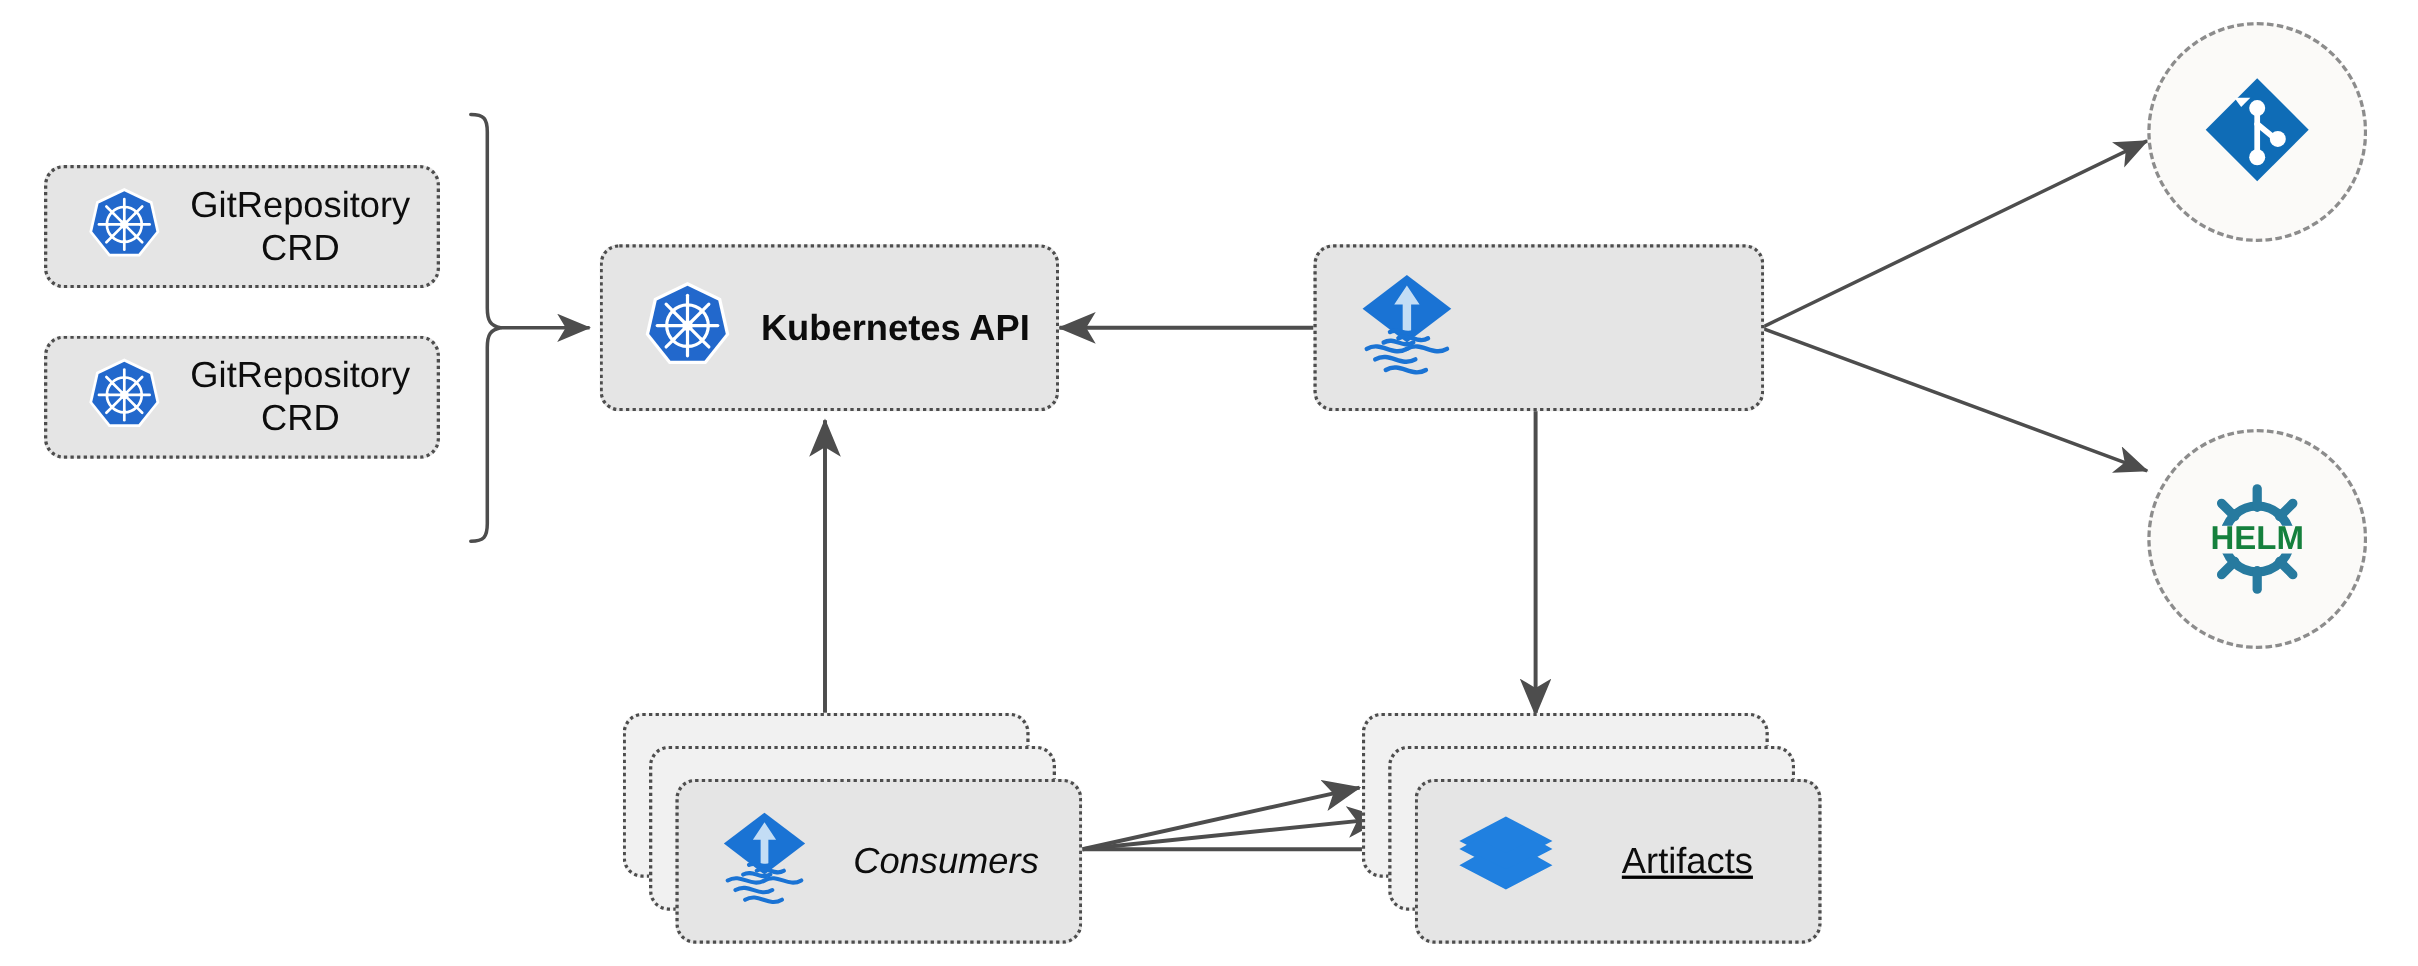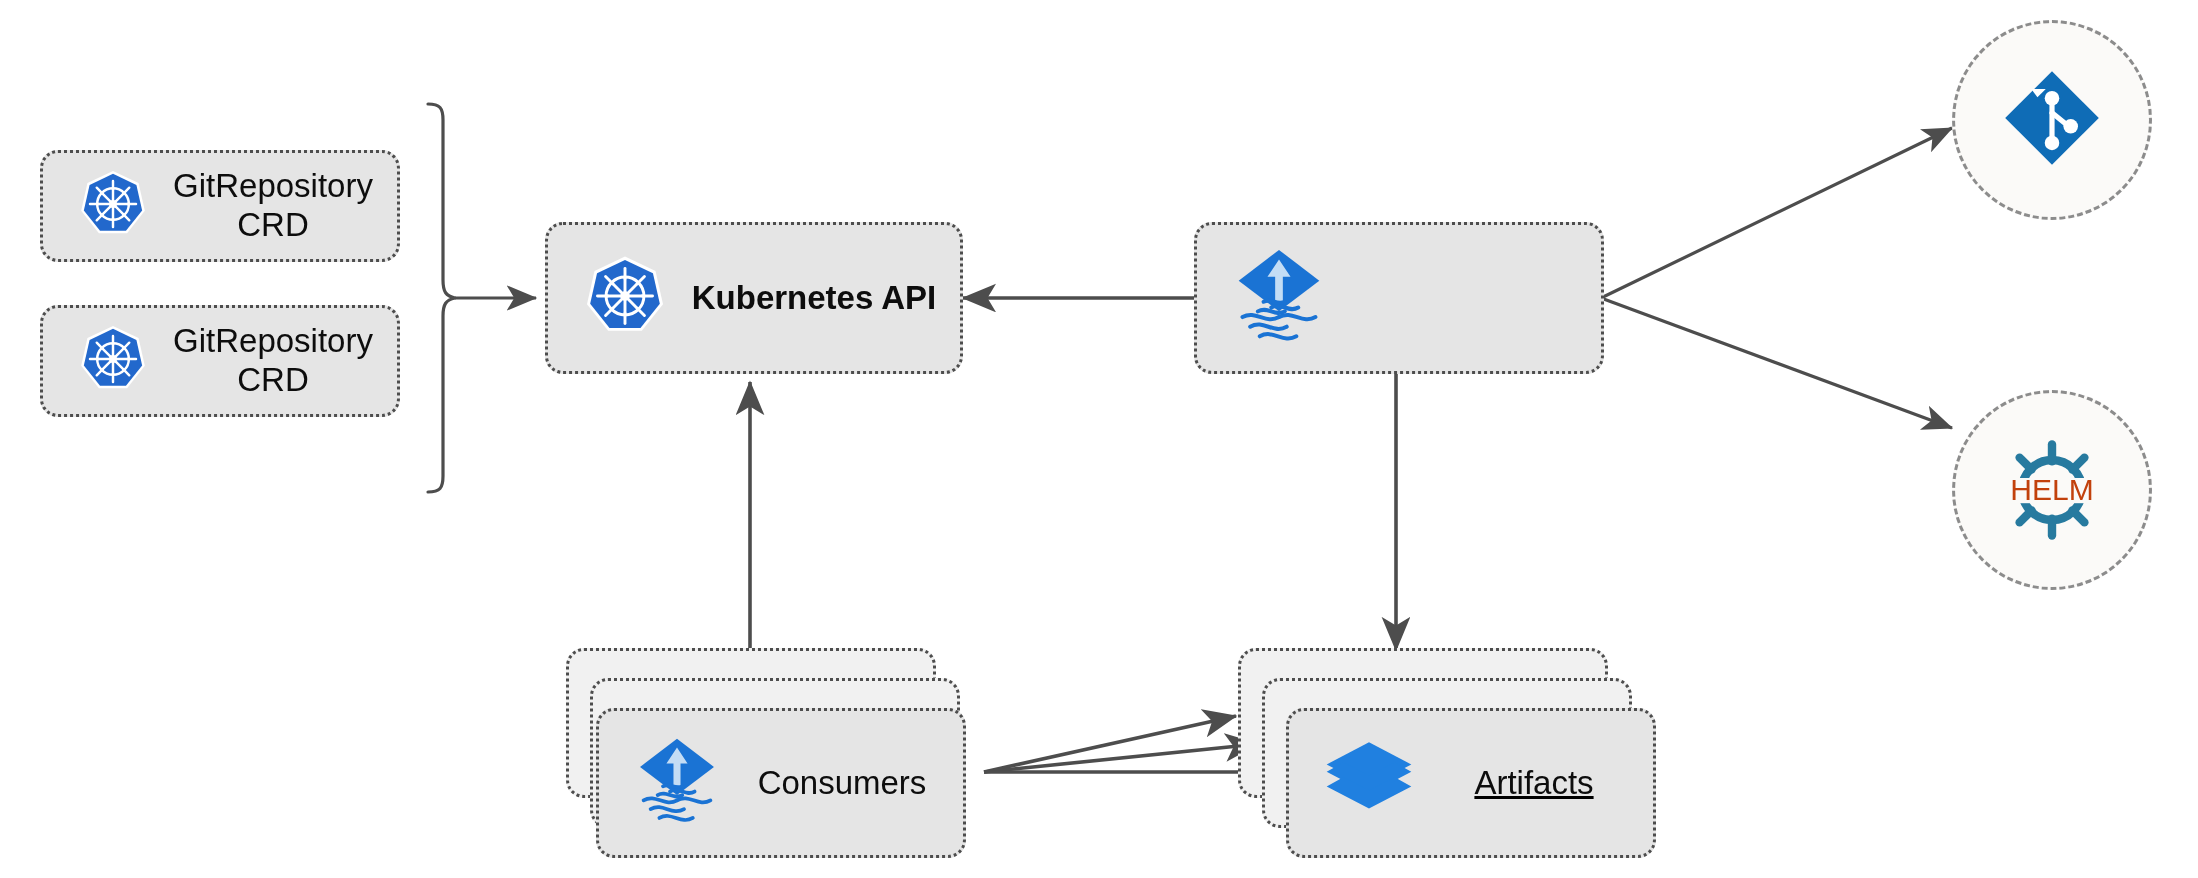--- a/index.html
+++ b/index.html
@@ -233,21 +233,21 @@
             <path d="M34,60 C42,56 48,64 56,60"></path>
           </g>
         </svg>
       </span>
     </div>
   </div>
 
   <div class="stack-wrap" style="left:566px; top:648px;">
     <div class="node ghost" style="left:0px; top:0px; width:370px; height:150px;"></div>
     <div class="node ghost" style="left:24px; top:30px; width:370px; height:150px;"></div>
-    <div class="node" style="left:30px; top:60px; width:370px; height:150px;">
+    <div class="node" style="left:48px; top:60px; width:370px; height:150px;font-style:italic;">
       <div class="node-inner">
         <span class="node-icon">
           <svg width="88" height="96" viewBox="0 0 100 108">
             <polygon points="50,6 92,38 50,70 8,38" fill="#1a73d4"></polygon>
             <path d="M50,16 L62,34 L54,34 L54,62 L46,62 L46,34 L38,34 Z" fill="#c3ddf5"></path>
             <g stroke="#1a73d4" stroke-width="4.2" fill="none" stroke-linecap="round">
               <path d="M12,76 C26,68 36,84 50,76"></path>
               <path d="M50,76 C64,68 74,84 88,76"></path>
               <path d="M20,86 C34,78 44,94 58,86"></path>
               <path d="M42,66 C52,60 60,72 70,66"></path>
@@ -306,18 +306,18 @@
           <line x1="74" y1="50" x2="88" y2="50"></line>
           <line x1="23" y1="23" x2="33" y2="33"></line>
           <line x1="67" y1="67" x2="77" y2="77"></line>
           <line x1="23" y1="77" x2="33" y2="67"></line>
           <line x1="67" y1="33" x2="77" y2="23"></line>
         </g>
         <rect x="6" y="40" width="88" height="21" fill="#fbfaf8"></rect>
       </svg>
       <span style="position:absolute; left:0; top:0; width:120px; height:120px;
                    display:flex; align-items:center; justify-content:center;
-                   color:#c2410c; font-size:30px; font-weight:normal;
+                   color:#15803d; font-size:30px; font-weight:bold;
                    letter-spacing:0px; font-family:'Liberation Sans', sans-serif;">HELM</span>
     </span>
   </div>
 
 </div>
 
 </body></html>

